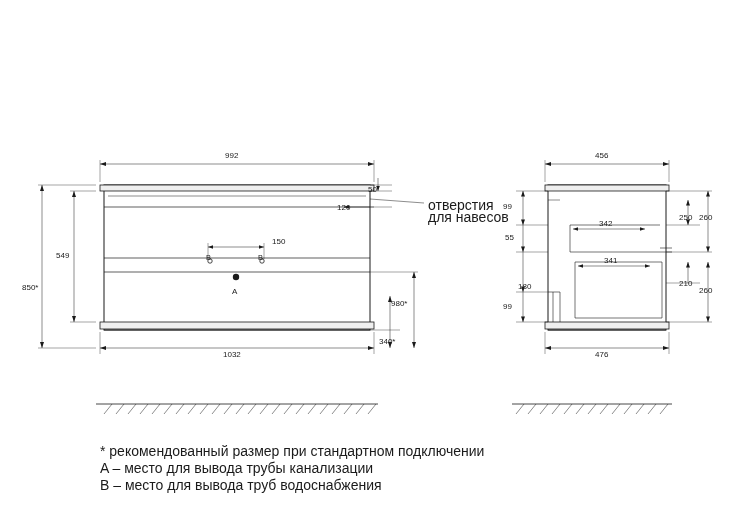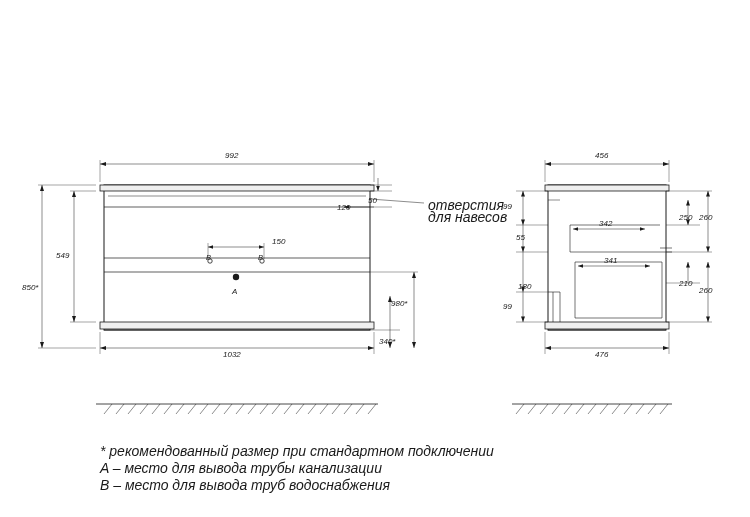--- a/index.html
+++ b/index.html
@@ -2,21 +2,21 @@
 <html><head>
 <meta charset="utf-8">
 <style>
   html,body{margin:0;padding:0;}
   body{
     width:750px;height:517px;
     background:#ffffff;
     font-family:"Liberation Sans", sans-serif;
     overflow:hidden;
   }
-  #sheet{position:relative;width:750px;height:517px;font-style:italic;}
+  #sheet{position:relative;width:750px;height:517px;}
   #sheet svg{position:absolute;left:0;top:0;}
   .lbl{
     position:absolute;
     font-size:8px;
     color:#1a1a1a;
     white-space:nowrap;
     line-height:1;
   }
   .lbl.sm{font-size:7.5px;}
   .note{
@@ -215,37 +215,37 @@
         <line x1="656" y1="404" x2="648" y2="414"></line>
         <line x1="668" y1="404" x2="660" y2="414"></line>
       </g>
     </g>
   </svg>
 
   <div class="lbl" style="left:225px;top:152px;">992</div>
   <div class="lbl" style="left:223px;top:351px;">1032</div>
   <div class="lbl" style="left:22px;top:284px;">850*</div>
   <div class="lbl" style="left:56px;top:252px;">549</div>
-  <div class="lbl" style="left:368px;top:186px;margin-top:11px;">50</div>
+  <div class="lbl" style="left:368px;top:186px;">50</div>
   <div class="lbl" style="left:337px;top:204px;">120</div>
   <div class="lbl" style="left:228px;top:238px;margin-left:44px;">150</div>
   <div class="lbl" style="left:391px;top:300px;">980*</div>
   <div class="lbl" style="left:379px;top:338px;">340*</div>
 
   <div class="lbl" style="left:232px;top:288px;">A</div>
   <div class="lbl sm" style="left:206px;top:254px;">B</div>
   <div class="lbl sm" style="left:258px;top:254px;">B</div>
 
   <div class="note" style="left:428px;top:198px;">отверстия</div>
   <div class="note" style="left:428px;top:210px;">для навесов</div>
 
   <div class="lbl" style="left:595px;top:152px;">456</div>
   <div class="lbl" style="left:595px;top:351px;">476</div>
   <div class="lbl" style="left:503px;top:203px;">99</div>
-  <div class="lbl" style="left:505px;top:234px;margin-left:11px;">55</div>
+  <div class="lbl" style="left:505px;top:234px;">55</div>
   <div class="lbl" style="left:518px;top:283px;">180</div>
   <div class="lbl" style="left:503px;top:303px;">99</div>
   <div class="lbl" style="left:599px;top:220px;">342</div>
   <div class="lbl" style="left:604px;top:257px;">341</div>
   <div class="lbl" style="left:679px;top:214px;">250</div>
   <div class="lbl" style="left:699px;top:214px;">260</div>
   <div class="lbl" style="left:679px;top:280px;">210</div>
   <div class="lbl" style="left:699px;top:287px;">260</div>
 
   <div class="note" style="left:100px;top:444px;">* рекомендованный размер при стандартном подключении</div>

